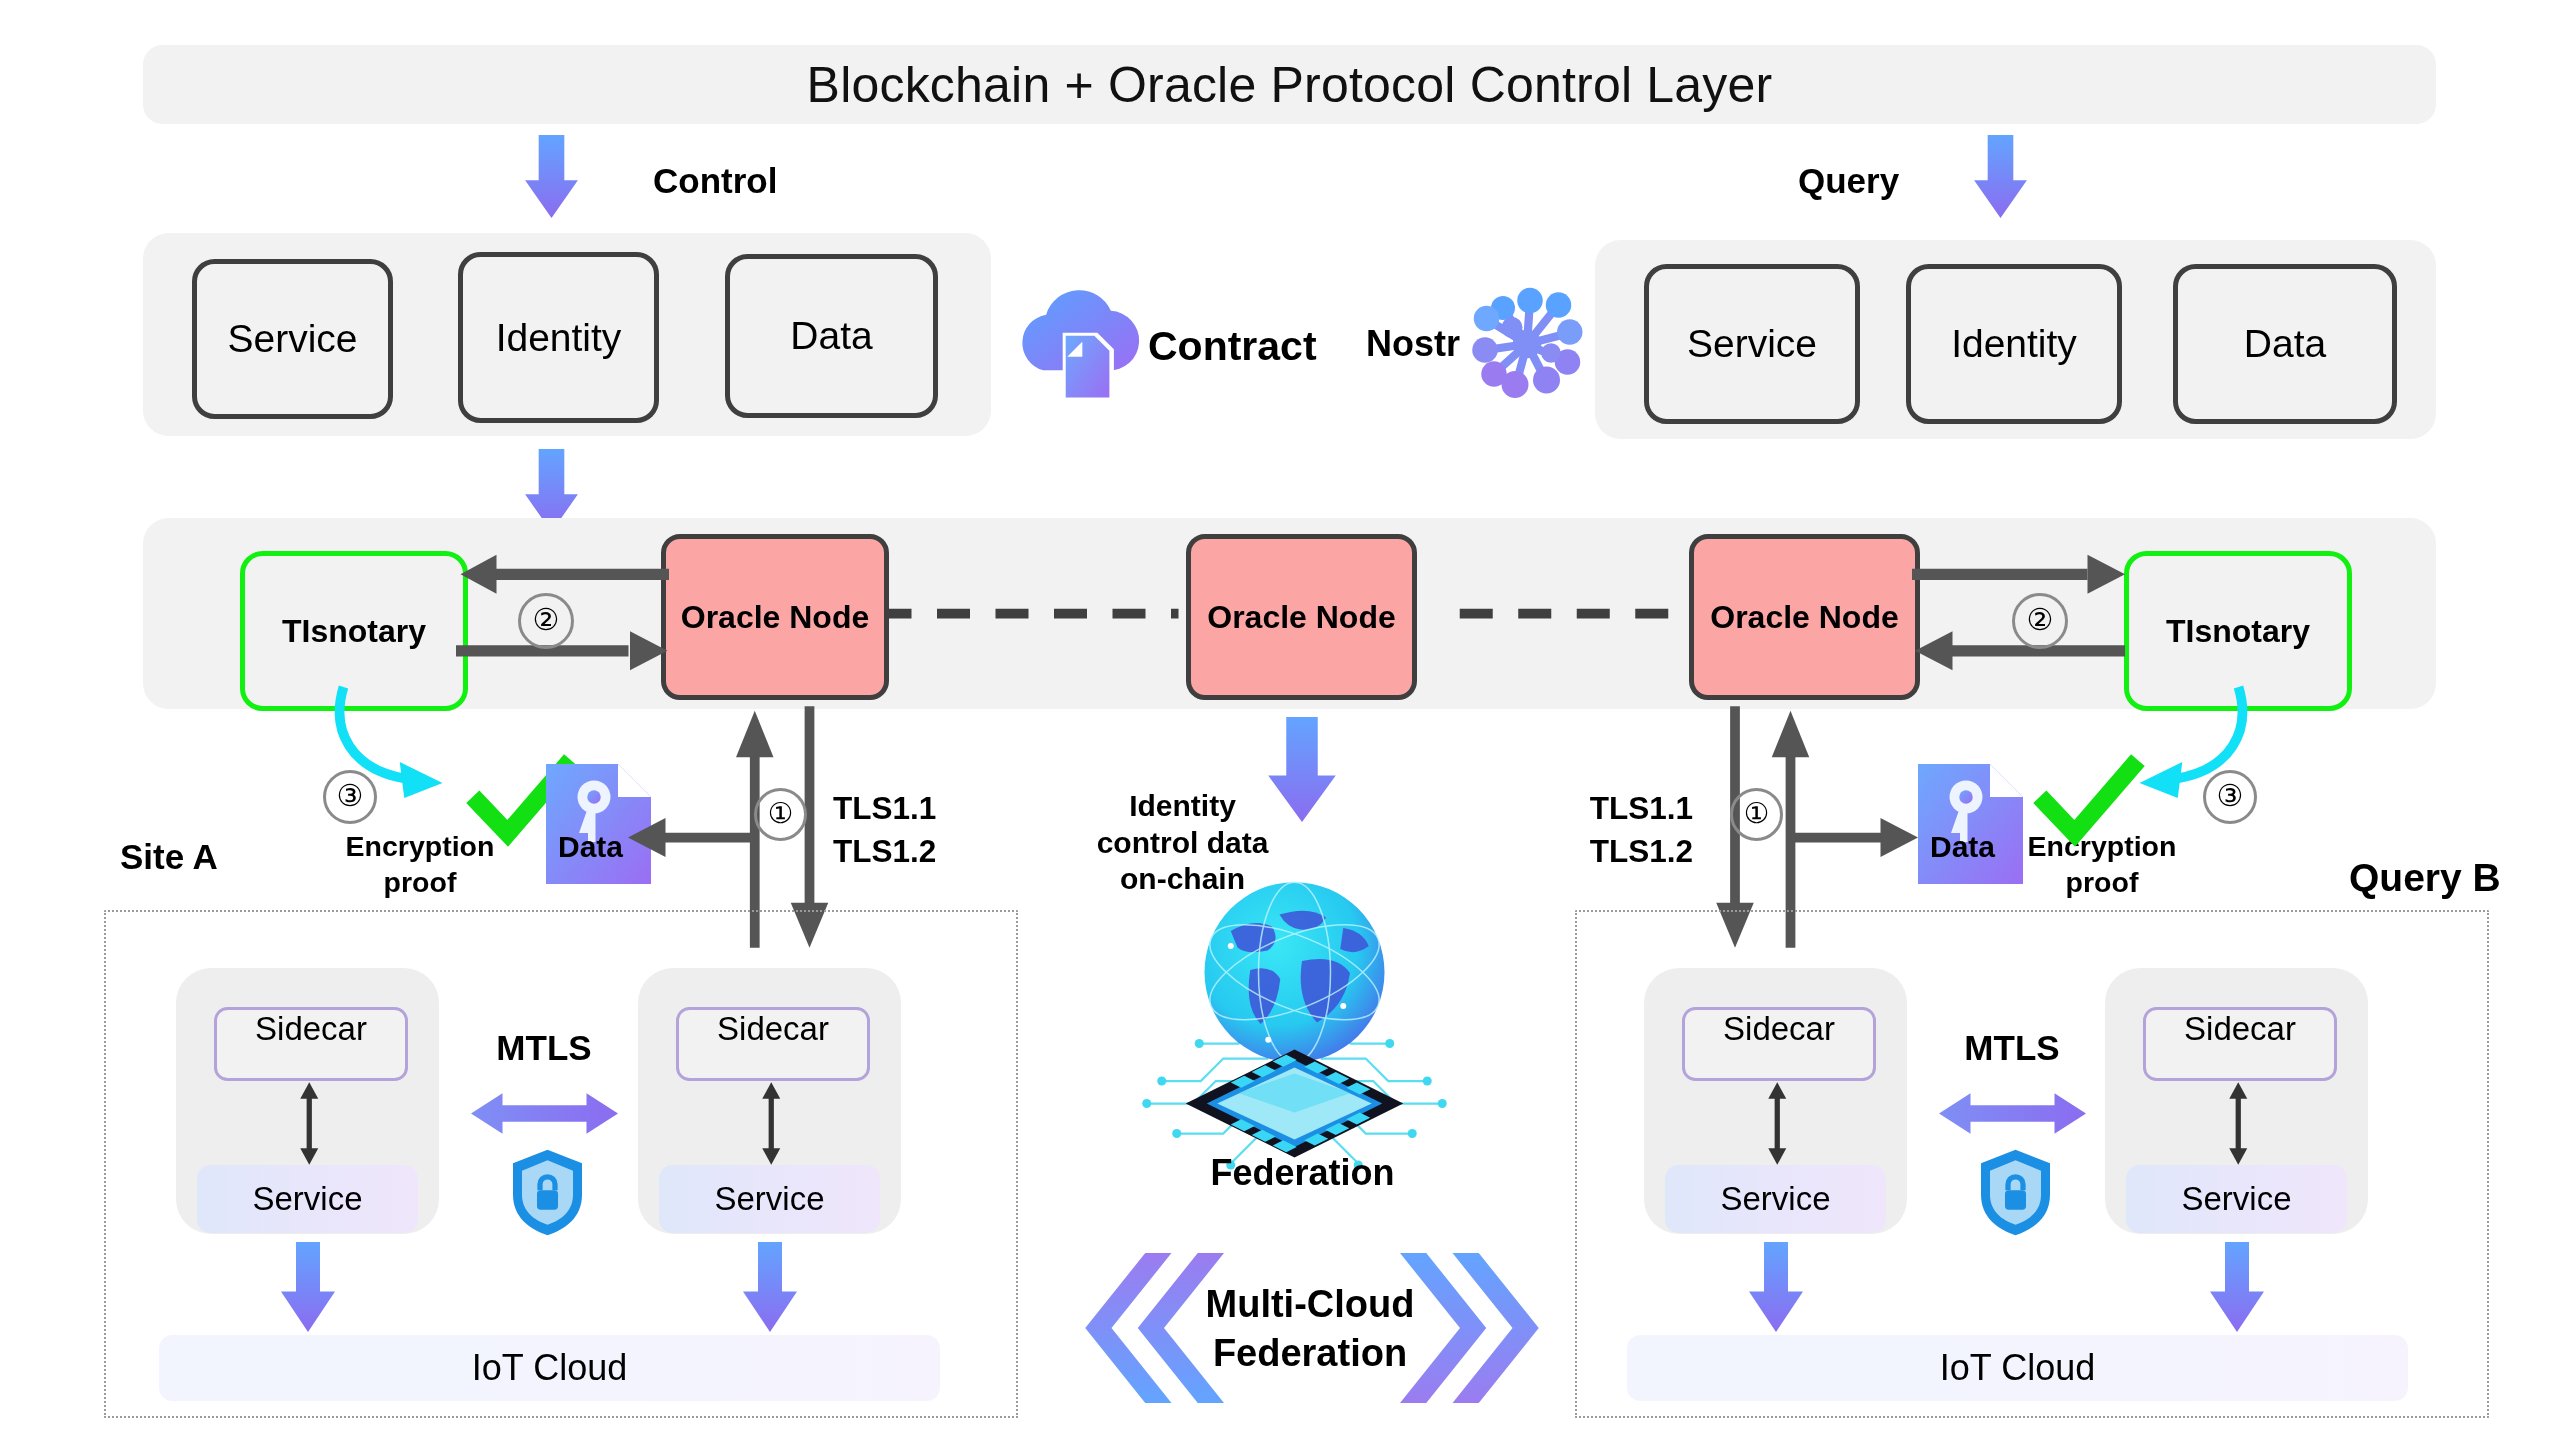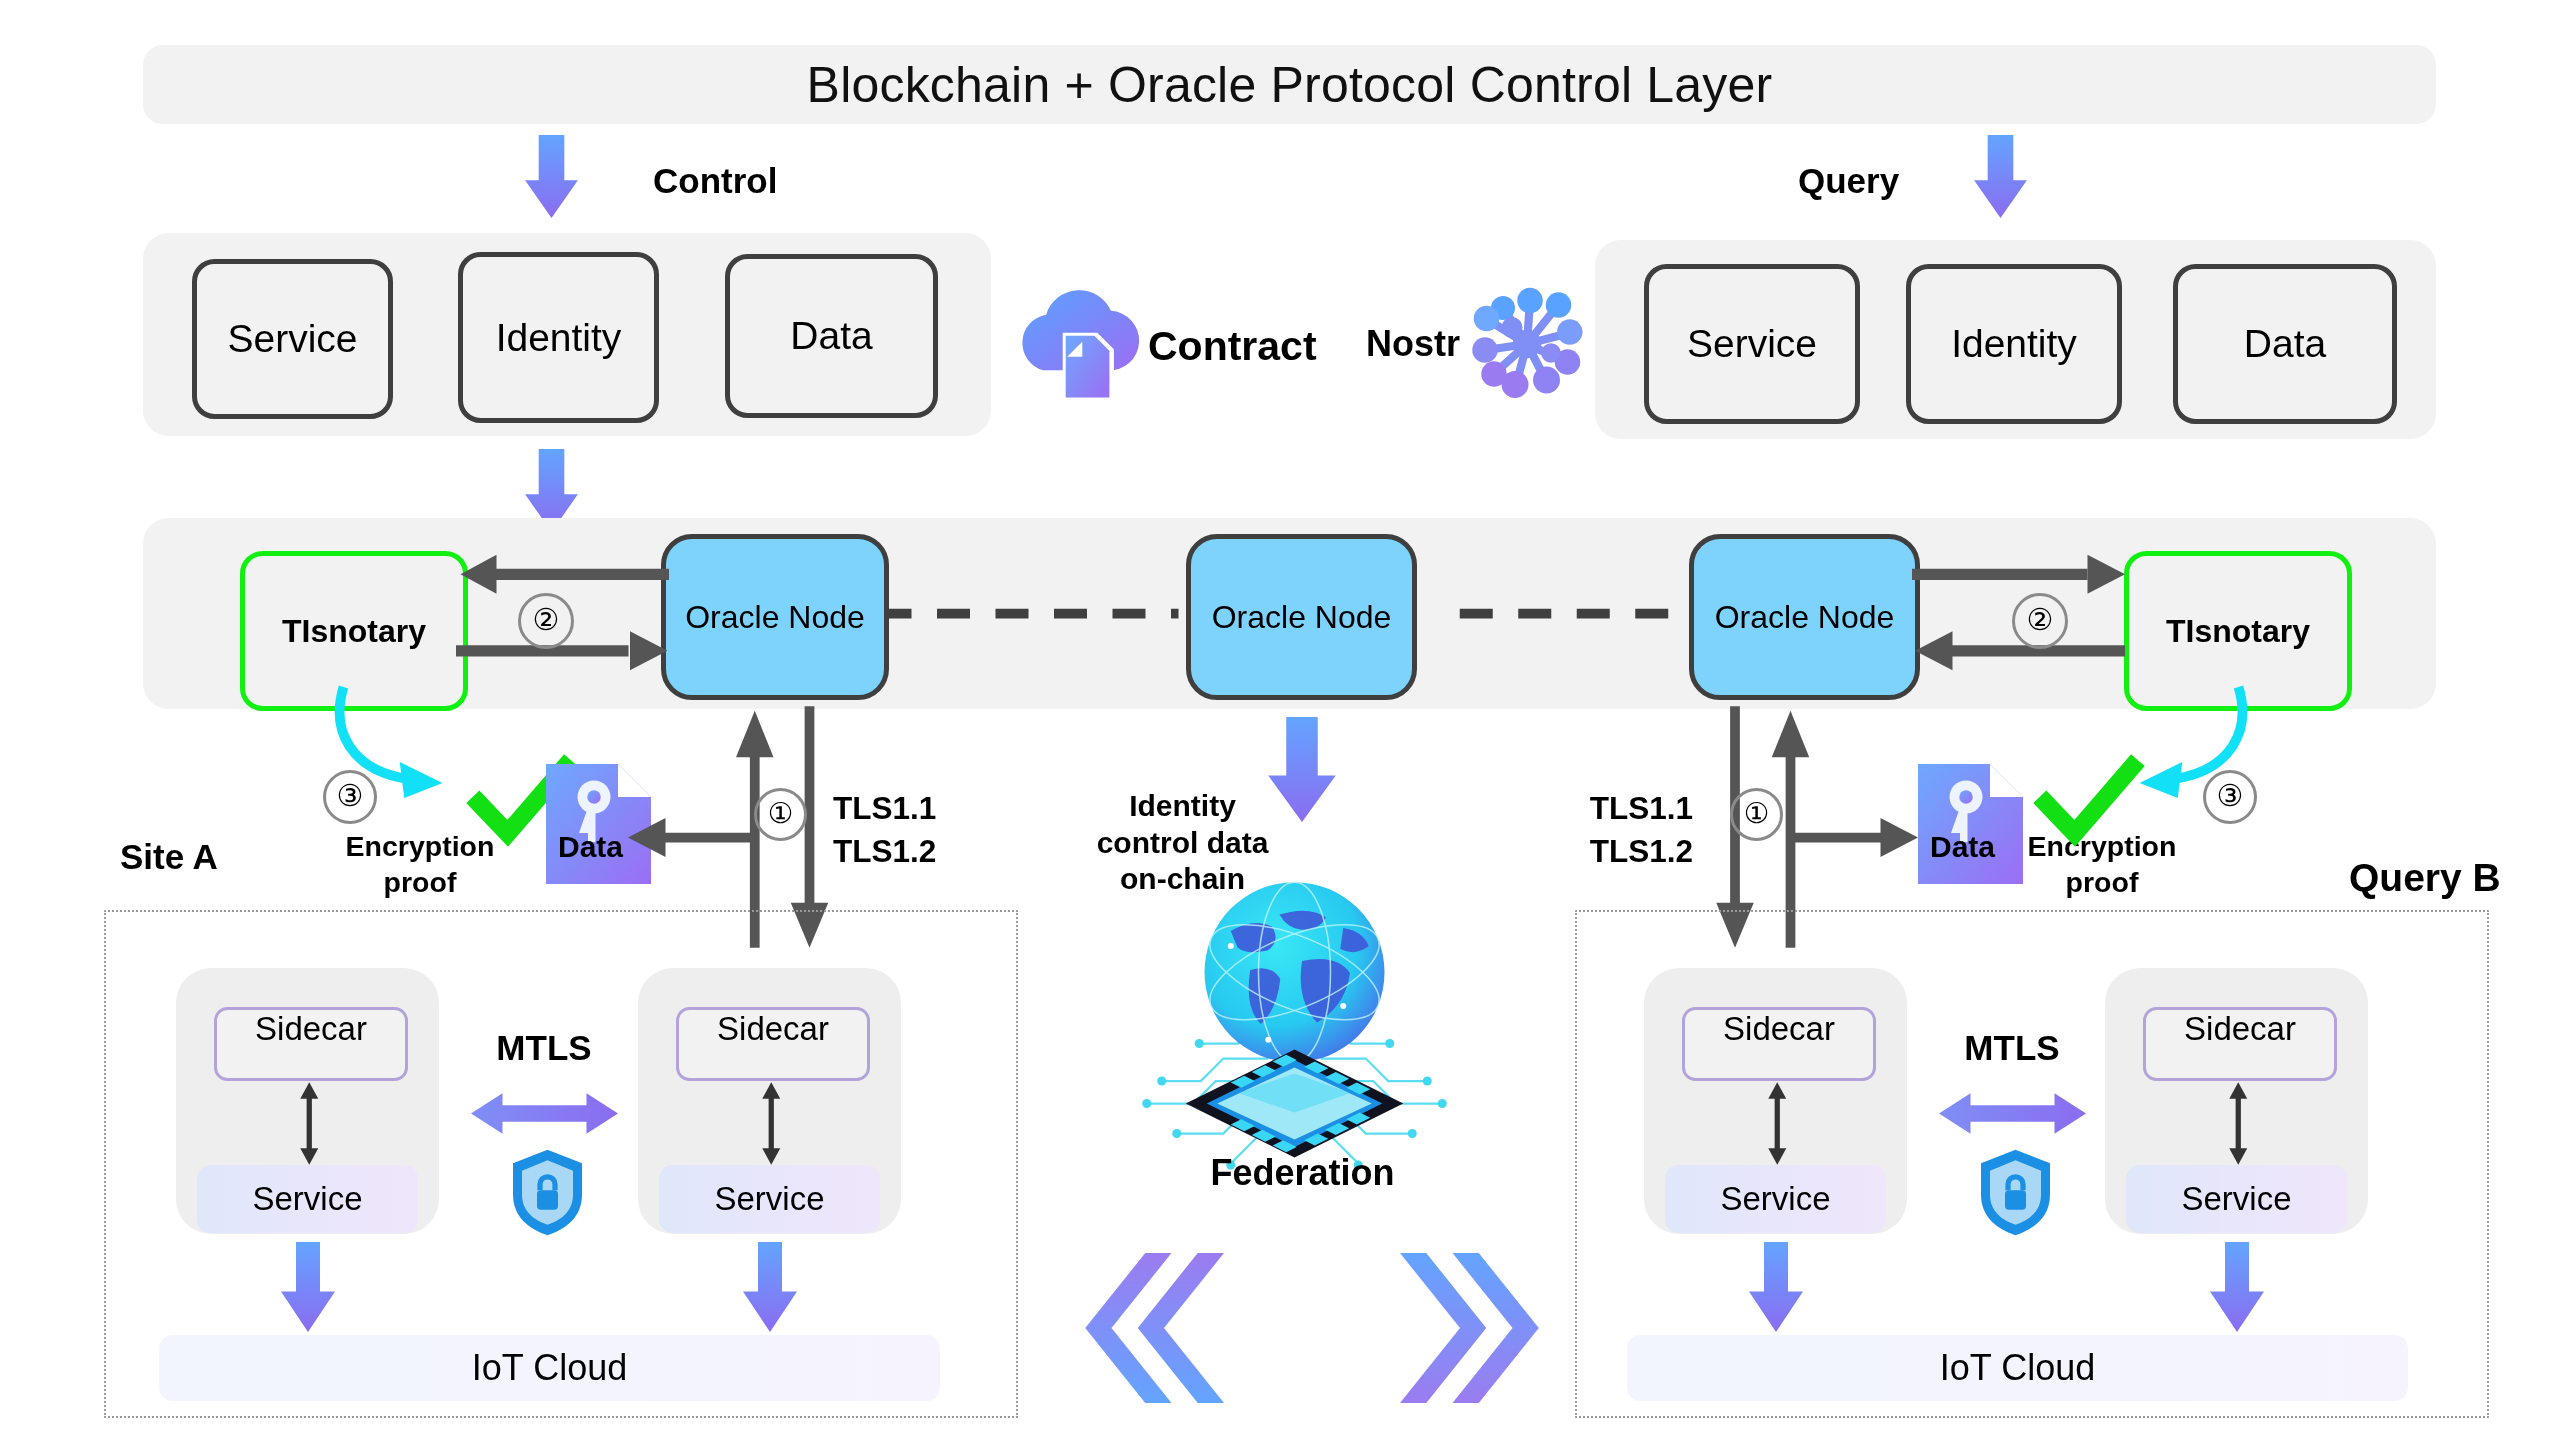--- a/index.html
+++ b/index.html
@@ -9,22 +9,22 @@
   .ctr{display:flex;align-items:center;justify-content:center;text-align:center;}
 
   
   .panel{background:#f2f2f2;border-radius:25.5px;}
   .hdrbar{background:#f2f2f2;border-radius:19.5px;}
   .title-txt{font-size:50px;color:#111;letter-spacing:0.2px;}
 
   
   .obox{background:#f2f2f2;border:5.3px solid #3f3f3f;border-radius:22.5px;
         display:flex;align-items:center;justify-content:center;font-size:39px;color:#000;}
-  .nodebox{background:#7dd3fc;border:5.3px solid #3f3f3f;border-radius:31px;
-        display:flex;align-items:center;justify-content:center;font-size:32px;font-weight:normal;color:#000;}
+  .nodebox{background:#fca5a5;border:5.3px solid #3f3f3f;border-radius:19px;
+        display:flex;align-items:center;justify-content:center;font-size:32px;font-weight:bold;color:#000;}
   .notary{background:#f2f2f2;border:5.3px solid #12f012;border-radius:22.5px;
         display:flex;align-items:center;justify-content:center;font-size:32px;font-weight:bold;color:#000;margin-top:12px;}
 
   .lbl-bold{font-weight:bold;color:#000;}
 
   
   .site-box{border:2.3px dotted #9a9a9a;border-radius:1.5px;background:transparent;}
   .pod{background:#eeeeee;border-radius:35px;}
   .sidecar{background:#f2f2f2;border:3.8px solid #b3a3da;border-radius:13.5px;
            display:flex;justify-content:center;font-size:33px;color:#000;}
@@ -285,20 +285,24 @@
           <path d="M318 358 l18 -9 l-14 -7 l-18 9 Z"></path>
       </g>
     </g>
   </svg>
   <div class="abs lbl-bold" style="left:1201px;top:1152px;width:203px;text-align:center;font-size:36px;">Federation</div>
 
   <svg class="abs" style="left:1070px;top:1253px;width:158px;height:150px;" viewBox="0 0 210 200">
     <path d="M100 0 L135 0 L55 100 L135 200 L100 200 L20 100 Z" fill="url(#gchevA)"></path>
     <path d="M170 0 L205 0 L125 100 L205 200 L170 200 L90 100 Z" fill="url(#gchevA)"></path>
   </svg>
+  <div class="abs" style="left:1201px;top:1280px;width:218px;text-align:center;font-size:38px;font-weight:bold;line-height:1.3;color:#000;">
+    <div>Multi-Cloud</div>
+    <div>Federation</div>
+  </div>
   <svg class="abs" style="left:1396px;top:1253px;width:158px;height:150px;" viewBox="0 0 210 200">
     <path d="M5 0 L40 0 L120 100 L40 200 L5 200 L85 100 Z" fill="url(#gchevB)"></path>
     <path d="M75 0 L110 0 L190 100 L110 200 L75 200 L155 100 Z" fill="url(#gchevB)"></path>
   </svg>
 
   <svg class="abs" style="left:300px;top:687px;width:180px;height:120px;" viewBox="0 0 240 160" width="180" height="120">
     <path d="M58 0 C40 60 70 110 140 122" stroke="#11e0f7" stroke-width="13" fill="none"></path>
     <path d="M190 128 L133 100 L139 148 Z" fill="#11e0f7"></path>
   </svg>
   <div class="abs ctr" style="left:323px;top:770px;width:48px;height:48px;border:3px solid #8a8a8a;border-radius:50%;font-size:30px;color:#000;">

